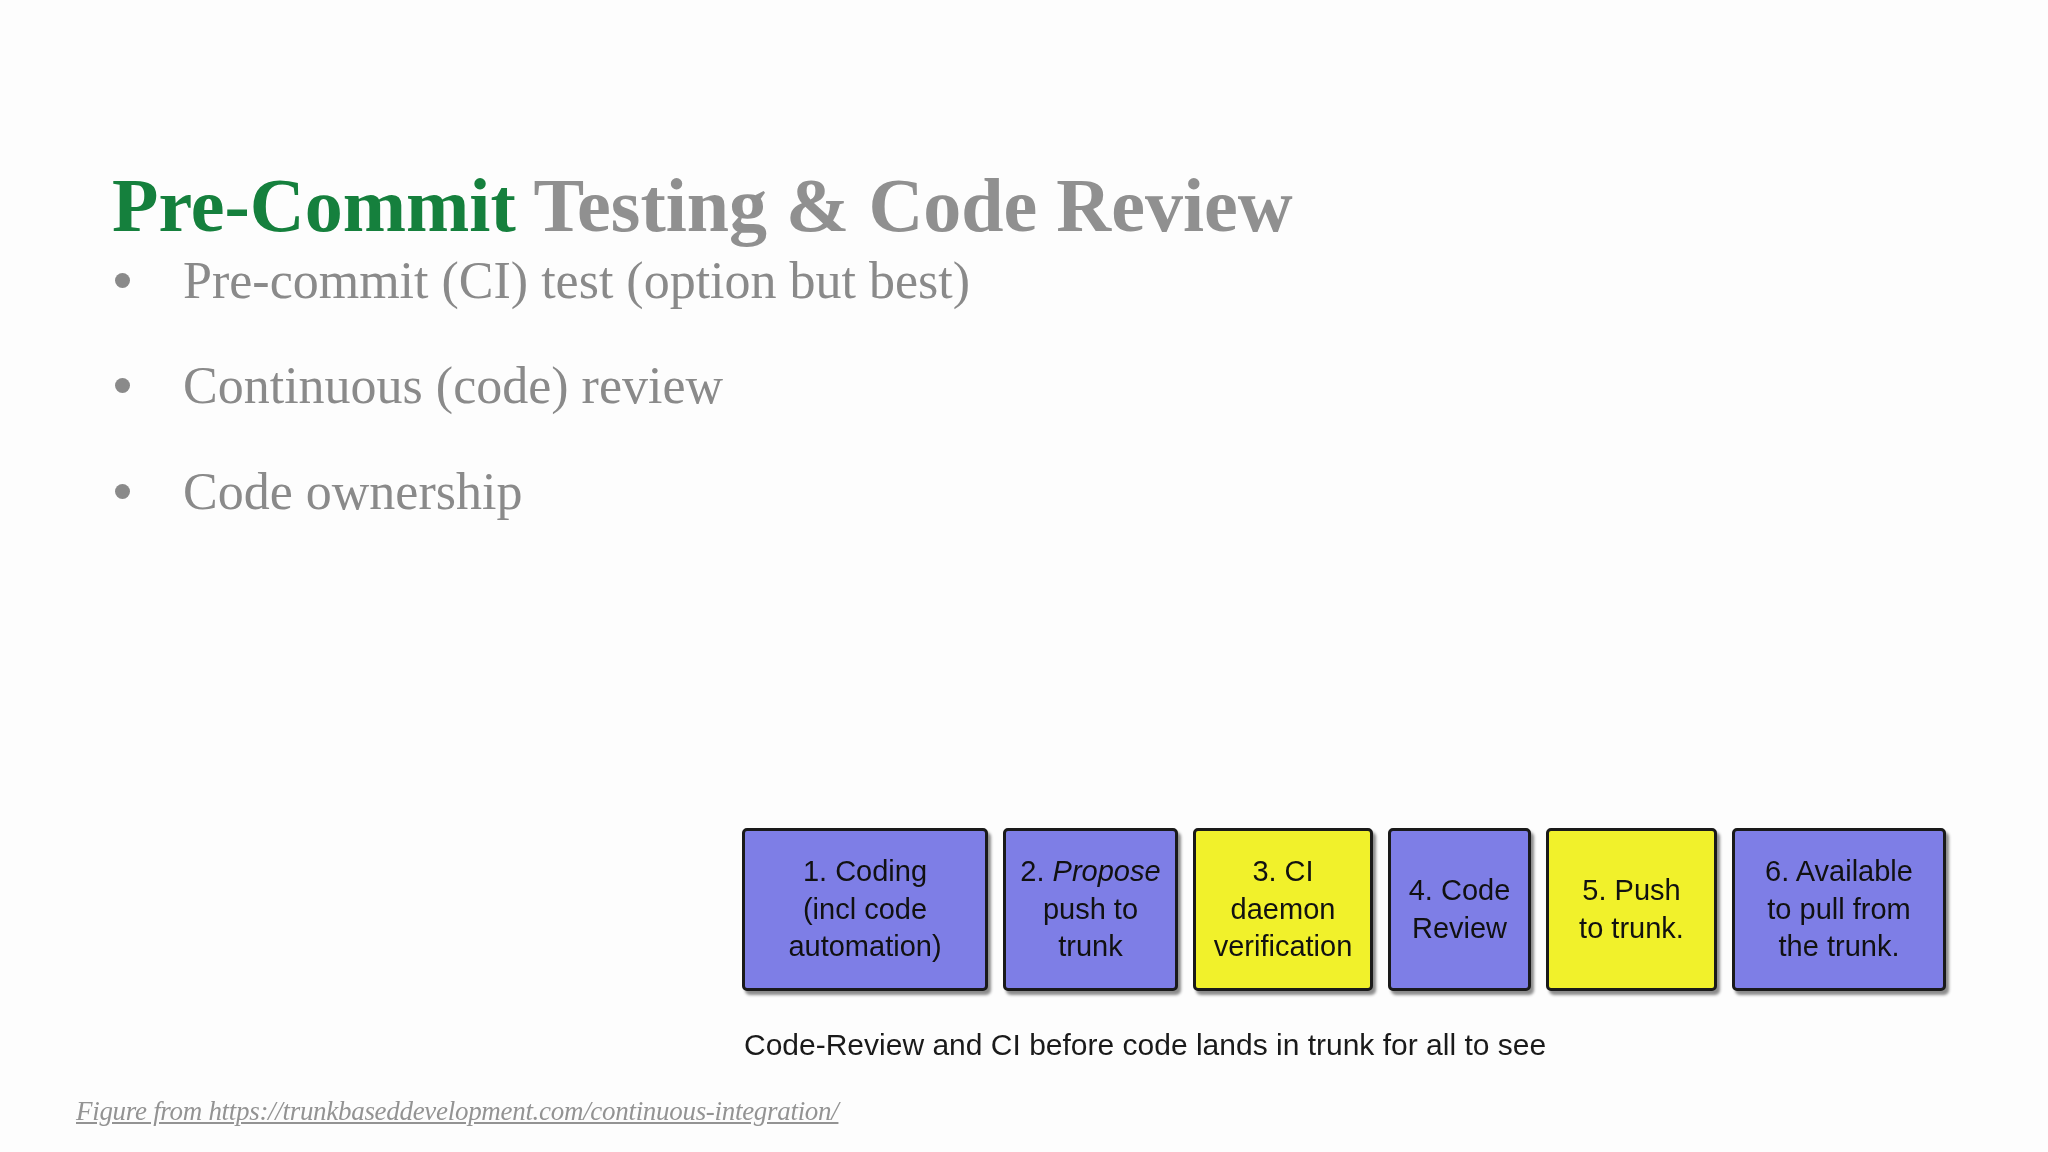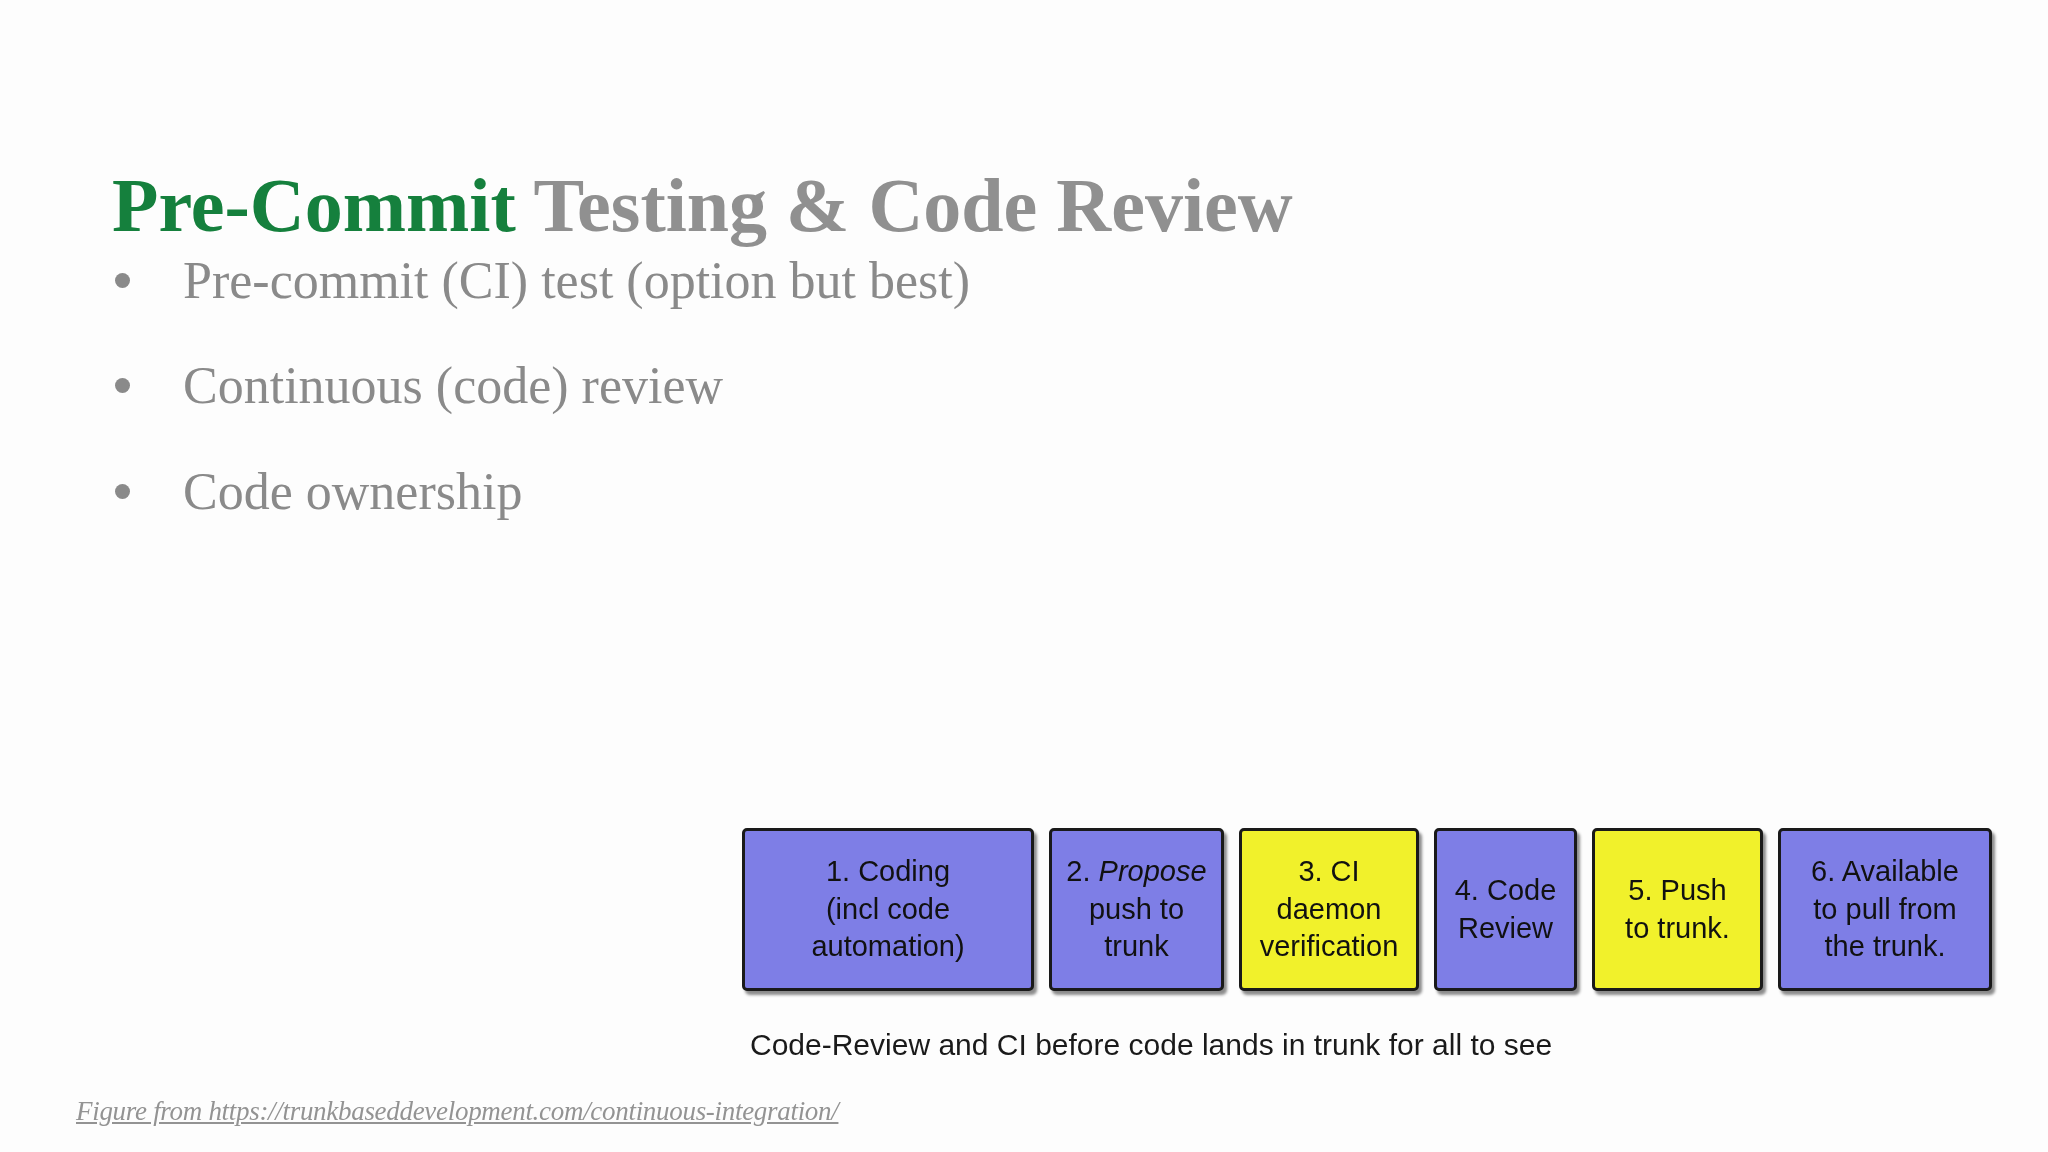--- a/index.html
+++ b/index.html
@@ -70,37 +70,36 @@
     flex-direction: column;
     align-items: center;
     justify-content: center;
     text-align: center;
     font-size: 29px;
     line-height: 1.31;
     color: #111111;
   }
   .box--purple { background: #7E7EE6; }
   .box--yellow { background: #F1F12B; }
-  .box--1 { width: 292px; }
+  .box--1 { width: 246px; }
   .box--2 { width: 175px; }
   .box--3 { width: 180px; }
   .box--4 { width: 143px; }
   .box--5 { width: 171px; }
   .box--6 { width: 214px; }
   .box em { font-style: italic; }
 
   
   .caption {
     position: absolute;
     left: 744px; top: 1028px;
     font-family: "Liberation Sans", sans-serif;
     font-size: 30px;
     color: #1a1a1a;
     white-space: nowrap;
-    margin-left: 6px;
   }
 
   
   .footer {
     position: absolute;
     left: 76px; top: 1096px;
     font-family: Liberation Serif, serif;
     font-size: 27px;
     font-style: italic;
     letter-spacing: -0.3px;

